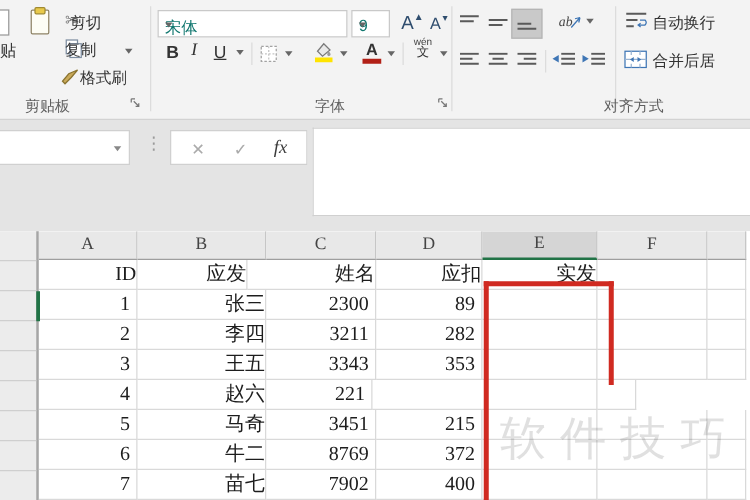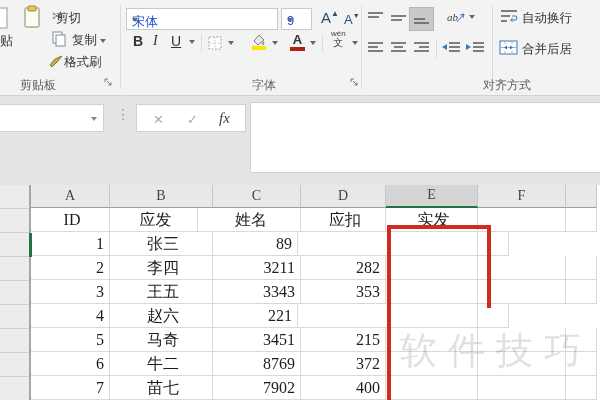--- a/index.html
+++ b/index.html
@@ -8,21 +8,21 @@
   
   #ribbon{position:absolute;left:0;top:0;width:600px;height:95px;background:#f3f3f3;
           border-bottom:1px solid #d2d2d2;}
   .ritem{position:absolute;font-size:12.5px;color:#333;white-space:nowrap;line-height:1;}
   .grp-label{position:absolute;font-size:12px;color:#5f5f5f;white-space:nowrap;}
   .vsep{position:absolute;width:1px;background:#dcdcdc;}
   .caret{display:inline-block;width:0;height:0;border-left:3.5px solid transparent;
          border-right:3.5px solid transparent;border-top:4px solid #666;vertical-align:middle;}
   .combo{position:absolute;background:#fff;border:1px solid #c9c9c9;box-sizing:border-box;}
   .combo .caret{position:absolute;right:4px;top:9px;}
-  .combo span{position:absolute;left:5px;top:4px;font-size:13px;color:#1d4ed8;}
+  .combo span{position:absolute;left:5px;top:4px;font-size:13px;color:#0f766e;}
   .iconline{stroke:#5a5a5a;stroke-width:1.6;}
   .selbox{position:absolute;background:#c9c9c9;border:1px solid #b5b5b5;}
   .bi{font-weight:bold;font-size:14px;color:#333;}
   .launcher{position:absolute;}
   
   #fbar{position:absolute;left:0;top:96px;width:600px;height:89px;background:#e4e4e4;}
   .whitebox{position:absolute;background:#fff;border:1px solid #d0d0d0;box-sizing:border-box;}
   
   #sheet{position:absolute;left:0;top:185px;width:600px;height:215px;background:#fff;}
   #rowhdr{position:absolute;left:0;top:0;width:29px;height:215px;background:#ececec;
@@ -31,21 +31,21 @@
   #grid{position:absolute;left:31px;top:0;width:569px;height:215px;overflow:hidden;}
   .hrow{display:flex;height:23px;}
   .hcell{box-sizing:border-box;height:23px;background:#e8e8e8;border-right:1px solid #c6c6c6;
          border-bottom:1px solid #9e9e9e;text-align:center;font-family:"Liberation Serif",serif;
          font-size:14px;color:#444;line-height:22px;}
   .hcell.sel{background:#d5d5d5;border-bottom:2px solid #217346;line-height:20px;}
   .drow{display:flex;height:24px;}
   .dcell{box-sizing:border-box;height:24px;border-right:1px solid #d9d9d9;
          border-bottom:1px solid #d9d9d9;font-family:"Liberation Serif",serif;
          font-size:16px;color:#1d1d1d;line-height:23px;overflow:hidden;}
-  .al{text-align:center;padding-left:4px;}
+  .al{text-align:right;padding-left:4px;}
   .ar{text-align:right;padding-right:5px;}
   
   .ov{position:absolute;}
   #row-indicator{left:29px;top:233px;width:3px;height:24px;background:#217346;}
   .redbar{position:absolute;background:#d02a21;z-index:40;}
   #watermark{position:absolute;left:400px;top:326px;font-size:37px;letter-spacing:11px;
              color:rgba(60,60,60,0.16);z-index:30;white-space:nowrap;}
   svg{display:block;}
 </style>
 </head>
@@ -70,21 +70,21 @@
 
     <div class="ritem" style="left:52px;top:9px;color:#777;font-size:14px;">✂</div>
     <div class="ritem" style="left:56px;top:12px;">剪切</div>
 
     <div class="ritem" style="left:52px;top:31px;">
       <svg width="15" height="16">
         <rect x="1" y="1" width="9" height="11" fill="#fff" stroke="#7d8da0"></rect>
         <rect x="4" y="4" width="9" height="11" fill="#fff" stroke="#7d8da0"></rect>
       </svg>
     </div>
-    <div class="ritem" style="left:72px;top:34px;">复制</div>
+    <div class="ritem" style="left:52px;top:34px;">复制</div>
     <span class="caret" style="position:absolute;left:100px;top:39px;"></span>
 
     <div class="ritem" style="left:48px;top:54px;">
       <svg width="16" height="15">
           <path d="M2 11 L7 5 L14 2 L9 8 L4 13 Z" fill="#c9a959" stroke="#8a7430"></path>
         </svg>
     </div>
     <div class="ritem" style="left:64px;top:56px;">格式刷</div>
 
     <div class="grp-label" style="left:20px;top:77px;">剪贴板</div>
@@ -273,20 +273,21 @@
             <div class="dcell al" style="width: 88px;">应发</div>
             <div class="dcell al" style="width: 103px;">姓名</div>
             <div class="dcell al" style="width: 85px;">应扣</div>
             <div class="dcell al" style="width: 92px;">实发</div>
             <div class="dcell al" style="width: 88px;"></div>
             <div class="dcell al" style="width: 31px;"></div>
           </div>
           <div class="drow">
             <div class="dcell ar" style="width: 79px;">1</div>
             <div class="dcell al" style="width: 103px;">张三</div>
+            <div class="dcell ar" style="width: 88px;">2300</div>
             <div class="dcell ar" style="width: 85px;">89</div>
             <div class="dcell al" style="width: 92px;"></div>
             <div class="dcell al" style="width: 88px;"></div>
             <div class="dcell al" style="width: 31px;"></div>
           </div>
           <div class="drow">
             <div class="dcell ar" style="width: 79px;">2</div>
             <div class="dcell al" style="width: 103px;">李四</div>
             <div class="dcell ar" style="width: 88px;">3211</div>
             <div class="dcell ar" style="width: 85px;">282</div>

